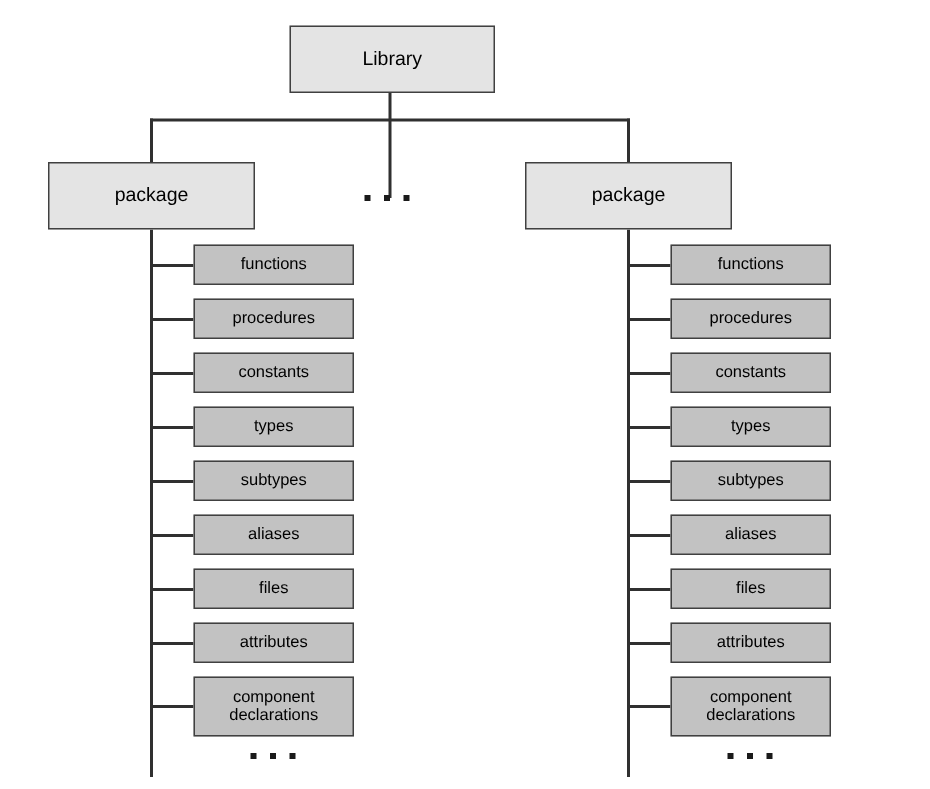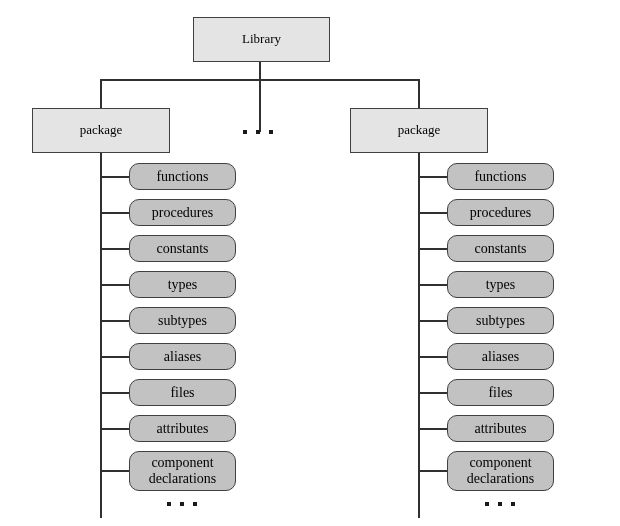--- a/index.html
+++ b/index.html
@@ -5,21 +5,21 @@
   html, body {
     margin: 0;
     padding: 0;
     background: #ffffff;
   }
   #diagram-root {
     position: relative;
     width: 620px;
     height: 526px;
     background: #ffffff;
-    font-family: Liberation Serif, serif;
+    font-family: Liberation Sans, sans-serif;
     overflow: hidden;
   }
   .node {
     position: absolute;
     box-sizing: border-box;
     border: 1.5px solid #404040;
     display: flex;
     align-items: center;
     justify-content: center;
     text-align: center;
@@ -27,22 +27,21 @@
     line-height: 1.12;
     z-index: 2;
   }
   .node-root,
   .node-package {
     background: #e4e4e4;
     font-size: 13px;
   }
   .node-leaf {
     background: #c2c2c2;
-    font-size: 14px;
-    border-radius: 10px;
+    font-size: 11px;
   }
   .leaf-label {
     display: block;
     padding: 0 4px;
   }
   .leaf-label .line2 {
     display: block;
   }
   .connector {
     position: absolute;

